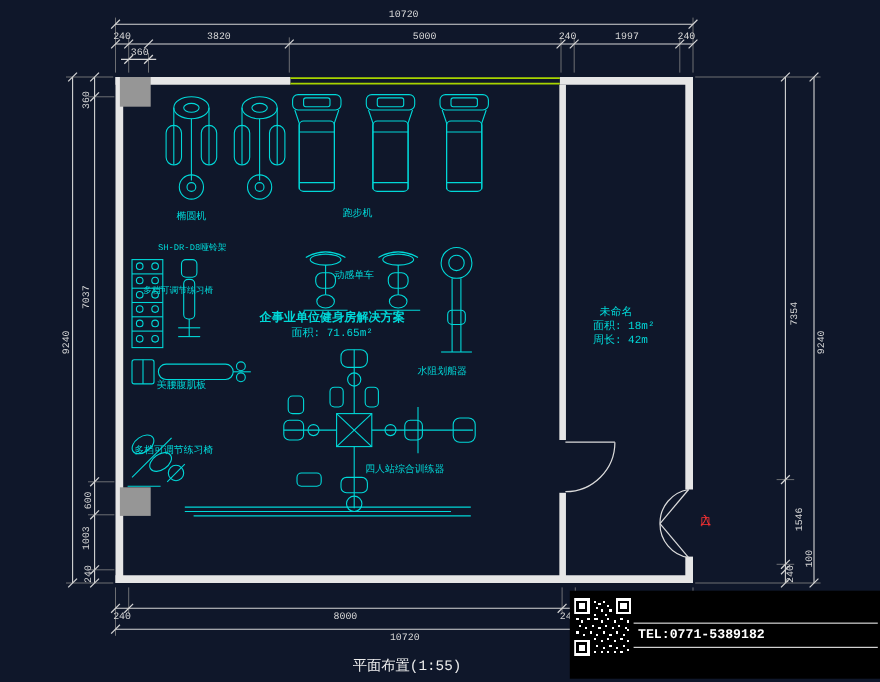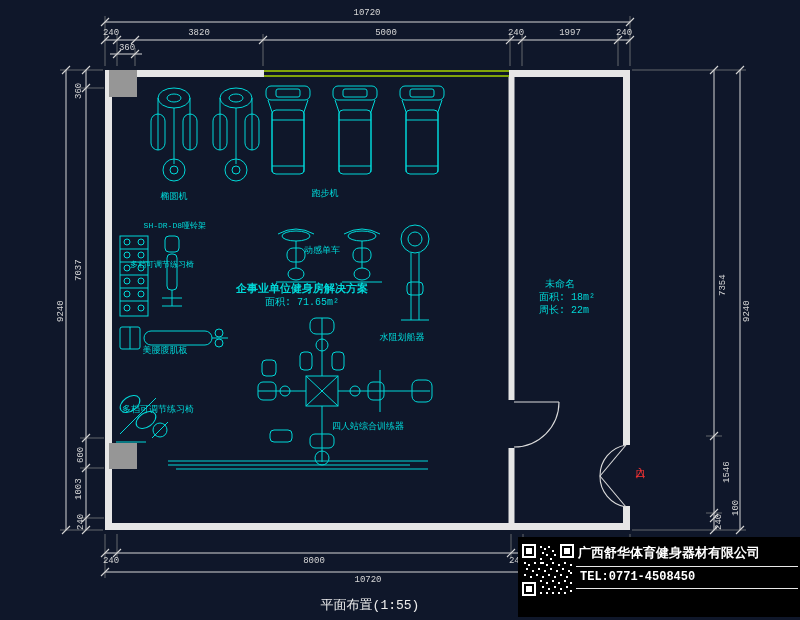--- a/index.html
+++ b/index.html
@@ -317,37 +317,36 @@
   <span class="lbl" style="left:134px;top:346px;width:62px">美腰腹肌板</span>
   <span class="lbl" style="left:118px;top:405px;width:80px">多档可调节练习椅</span>
   <span class="lbl" style="left:322px;top:422px;width:92px">四人站综合训练器</span>
 
   <span class="note1" style="left:232px;top:281px;width:140px">企事业单位健身房解决方案</span>
   <span class="note2" style="left:232px;top:295px;width:140px">面积: 71.65m²</span>
 
   <div class="room-info" style="left:539px;top:278px;position:absolute">
     <div style="padding-left:6px">未命名</div>
     <div>面积: 18m²</div>
-    <div>周长: 22m</div>
+    <div>周长: 42m</div>
   </div>
 
   <span class="entrance" style="left:632px;top:459px">入口</span>
 
   <div class="company">
     <svg class="qr" width="52" height="54" viewBox="0 0 26 26" shape-rendering="crispEdges">
       <rect x="0" y="0" width="26" height="26" fill="#000"></rect>
       <rect x="0.5" y="0.5" width="6" height="6" fill="none" stroke="#fff"></rect>
       <rect x="2" y="2" width="3" height="3" fill="#fff"></rect>
       <rect x="19.5" y="0.5" width="6" height="6" fill="none" stroke="#fff"></rect>
       <rect x="21" y="2" width="3" height="3" fill="#fff"></rect>
       <rect x="0.5" y="19.5" width="6" height="6" fill="none" stroke="#fff"></rect>
       <rect x="2" y="21" width="3" height="3" fill="#fff"></rect>
       <path fill="#fff" d="M9 1h1v1H9zM11 2h1v1h-1zM13 1h1v1h-1zM15 3h1v1h-1zM10 4h1v1h-1zM12 5h1v1h-1zM16 5h1v1h-1zM9 7h1v1H9zM14 7h1v1h-1zM1 9h1v1H1zM3 10h1v1H3zM6 9h1v1H6zM9 9h2v1H9zM12 10h1v1h-1zM15 9h1v1h-1zM18 10h1v1h-1zM21 9h1v1h-1zM24 10h1v1h-1zM2 12h1v1H2zM5 13h1v1H5zM8 12h1v1H8zM11 13h1v1h-1zM14 12h1v1h-1zM17 13h1v1h-1zM20 12h1v1h-1zM23 13h1v1h-1zM1 15h1v1H1zM4 16h1v1H4zM7 15h1v1H7zM10 16h1v1h-1zM13 15h1v1h-1zM16 16h1v1h-1zM19 15h1v1h-1zM22 16h1v1h-1zM24 14h1v1h-1zM9 18h1v1H9zM12 19h1v1h-1zM15 18h1v1h-1zM18 19h1v1h-1zM21 18h1v1h-1zM24 19h1v1h-1zM10 21h1v1h-1zM13 22h1v1h-1zM16 21h1v1h-1zM19 22h1v1h-1zM22 21h1v1h-1zM9 24h1v1H9zM12 24h1v1h-1zM15 24h1v1h-1zM18 24h1v1h-1zM21 24h1v1h-1zM24 23h1v1h-1z"></path>
     </svg>
-    <div class="name">广西舒华体育健身器材有限公司</div>
     <div class="rule" style="top:29px"></div>
-    <div class="line" style="top:33px">TEL:0771-4508450</div>
+    <div class="line" style="top:33px">TEL:0771-5389182</div>
     <div class="rule" style="top:51px"></div>
   </div>
 
   <span class="title" style="left:290px;top:596px;width:160px">平面布置(1:55)</span>
 
 </div>
 
 </body></html>

